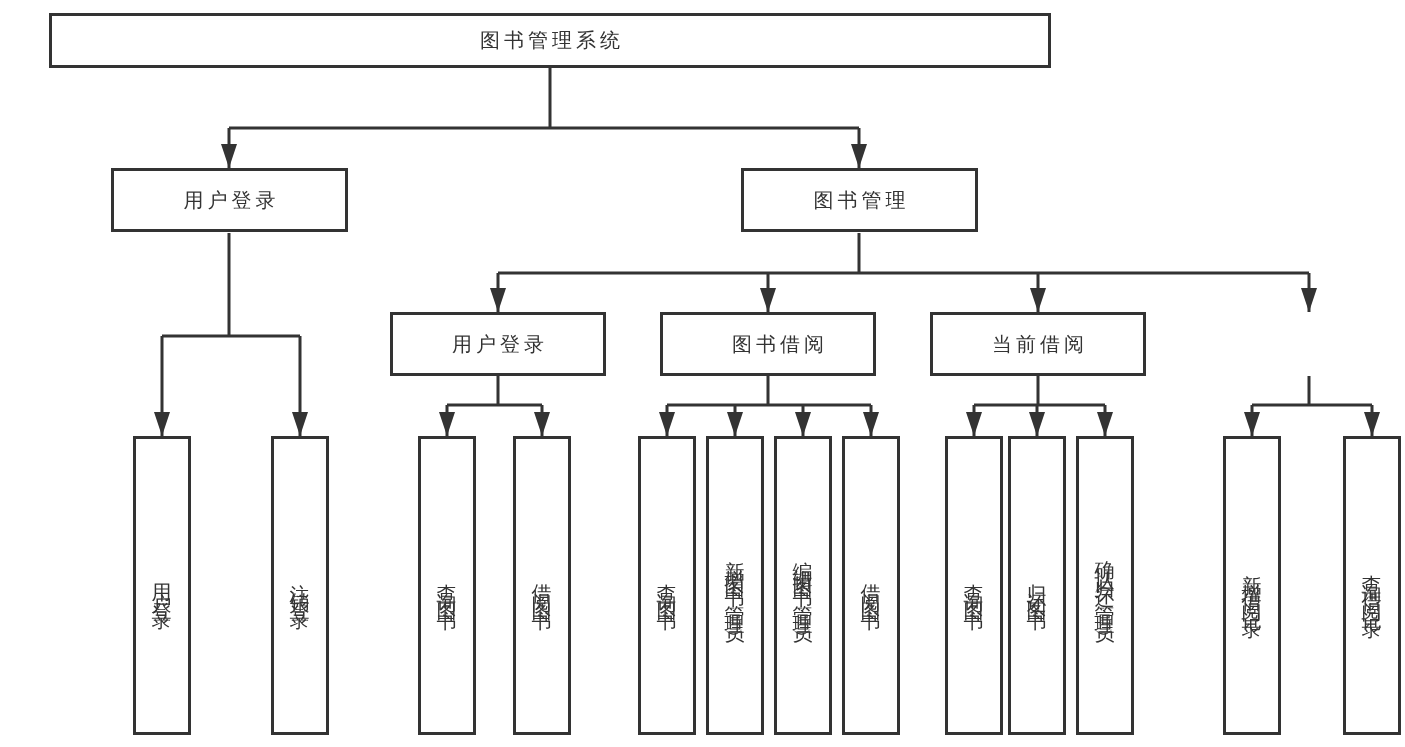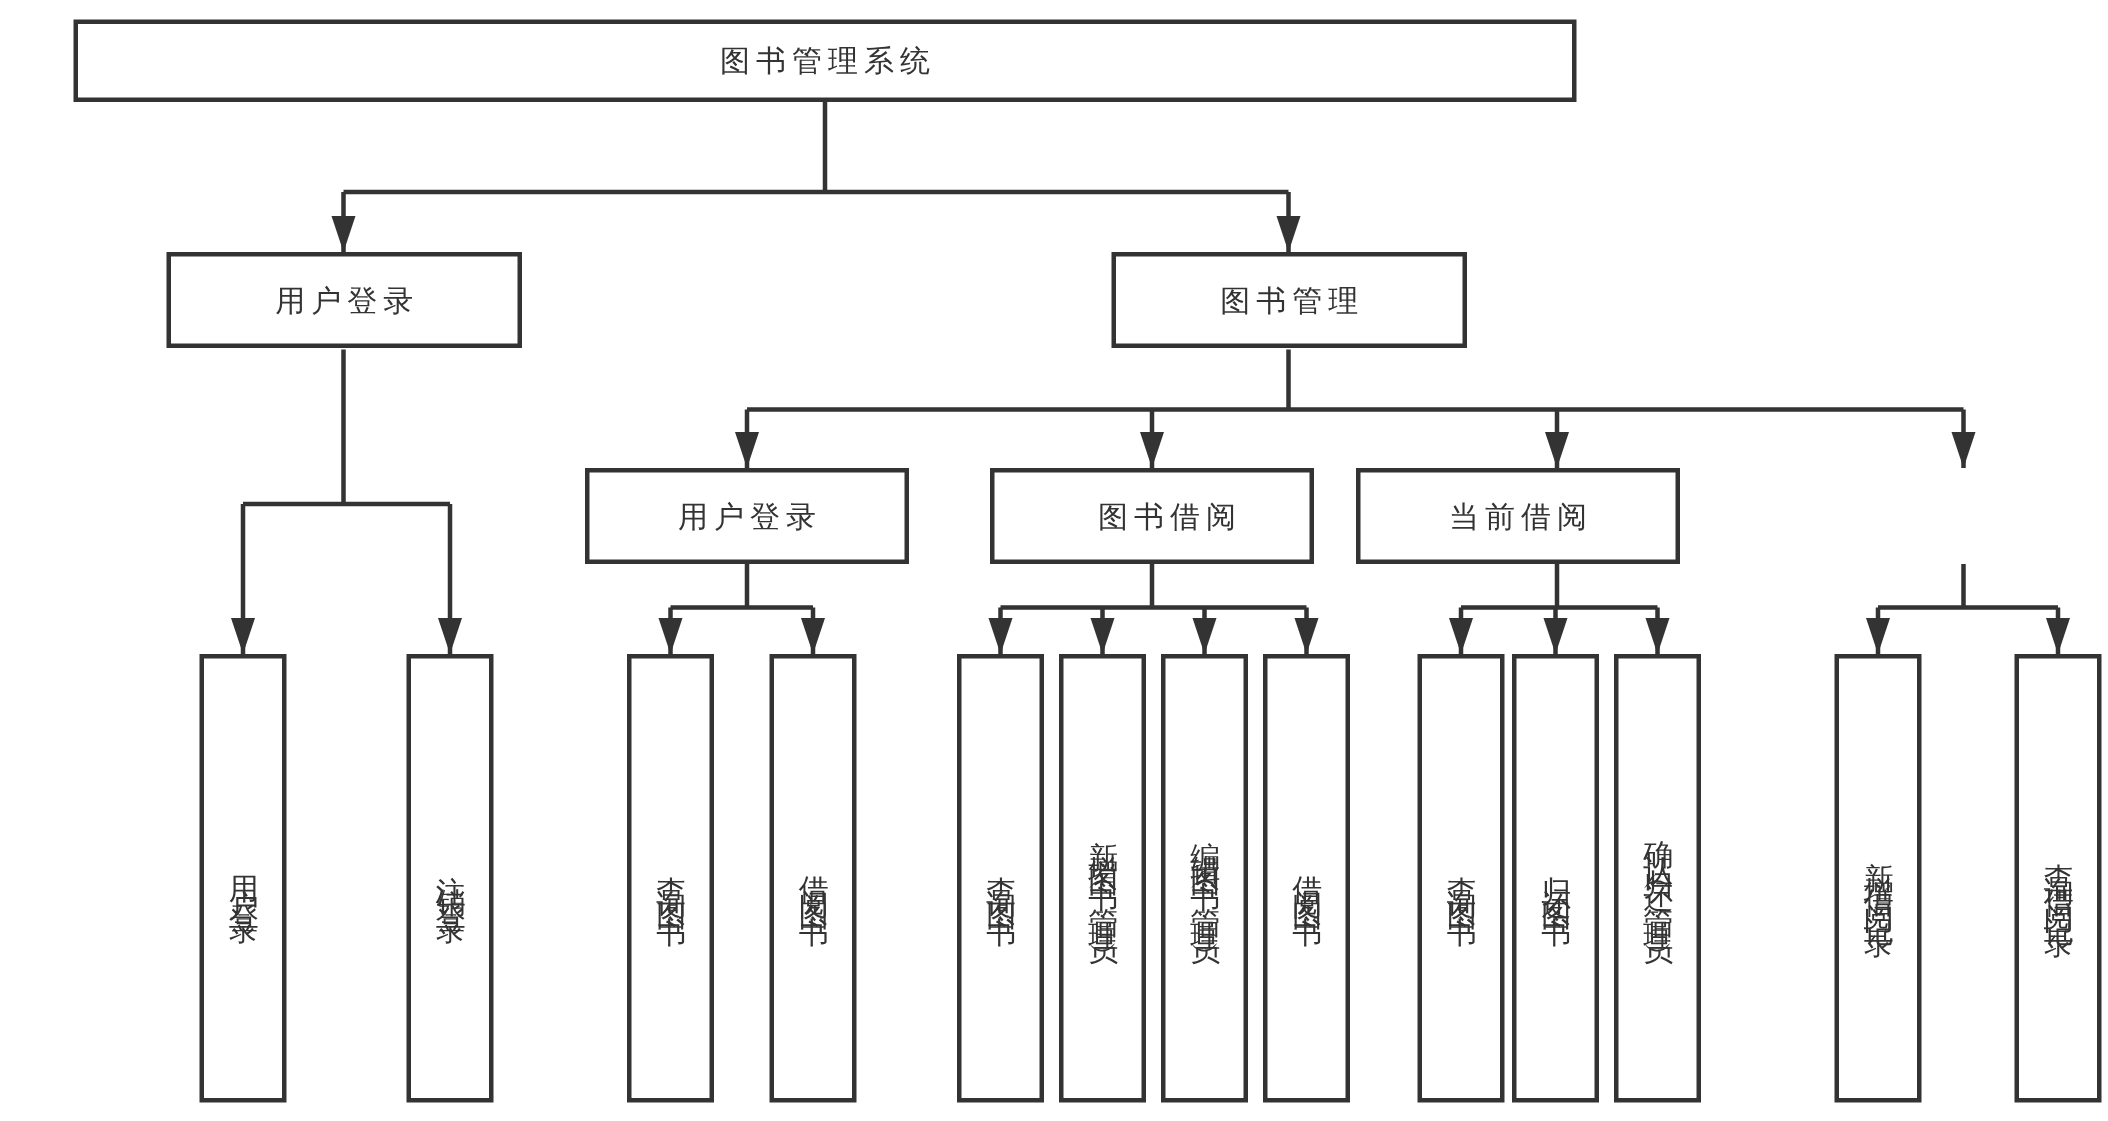--- a/index.html
+++ b/index.html
@@ -115,21 +115,21 @@
     </g>
   </svg>
 
   <div class="box hbox" style="left:21px; top:13px; width:1002px; height:55px;">图书管理系统</div>
 
   <div class="box hbox" style="left:83px; top:168px; width:237px;">用户登录</div>
   <div class="box hbox" style="left:713px; top:168px; width:237px;">图书管理</div>
 
   <div class="box hbox" style="left:362px; top:312px; width:216px;">用户登录</div>
   <div class="box hbox" style="left:632px; top:312px; width:216px;padding-left:20px;">图书借阅</div>
-  <div class="box hbox" style="left:876px; top:312px; width:216px;">当前借阅</div>
+  <div class="box hbox" style="left:902px; top:312px; width:216px;">当前借阅</div>
 
   <div class="box leaf" style="left:105px;">
     <span class="vtext">用户登录</span>
   </div>
   <div class="box leaf" style="left:243px;">
     <span class="vtext">注销登录</span>
   </div>
 
   <div class="box leaf" style="left:390px;">
     <span class="vtext">查询图书</span>

